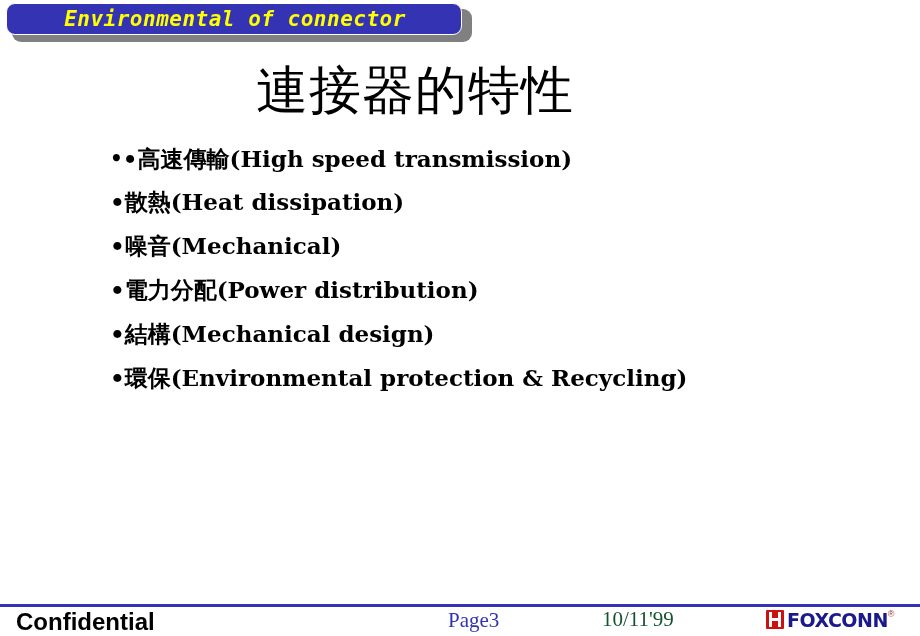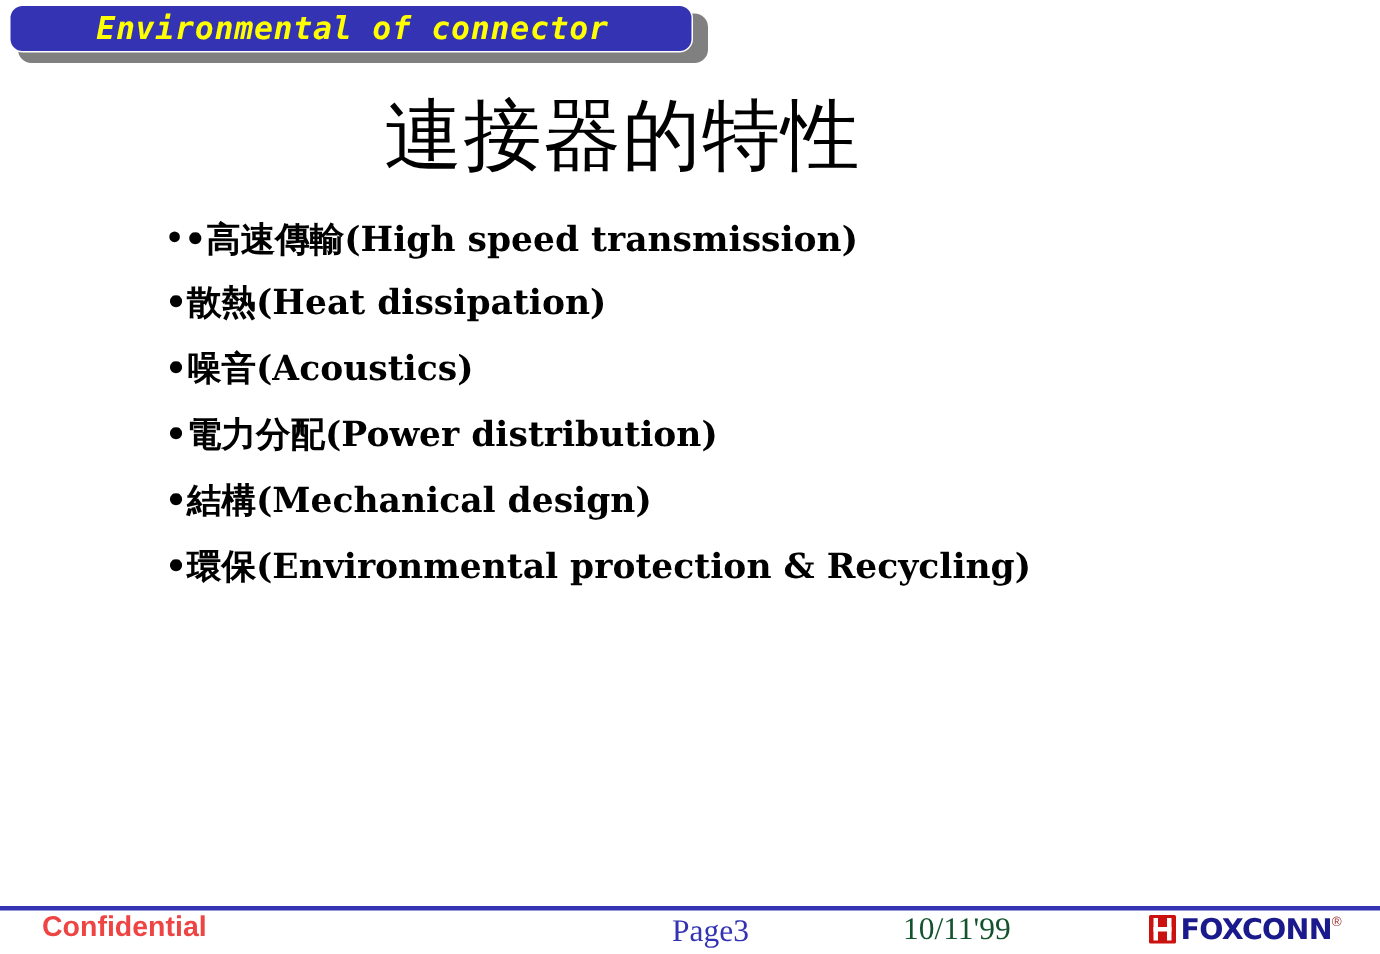--- a/index.html
+++ b/index.html
@@ -131,26 +131,25 @@
     left: 0px;
     top: 604px;
     width: 920px;
     height: 3px;
     background: #3333b3;
   }
   #confidential {
     position: absolute;
     left: 16px;
     top: 608px;
-    color: #ef4444;
+    color: #000000;
     font-family: "Liberation Sans", "DejaVu Sans", sans-serif;
-    font-size: 19px;
-    font-weight: bold;
-    white-space: nowrap;
-    margin-left: 12px;
+    font-size: 24px;
+    font-weight: bold;
+    white-space: nowrap;
   }
   #page-number {
     position: absolute;
     left: 448px;
     top: 608px;
     color: #3333b3;
     font-family: "Liberation Serif", "DejaVu Serif", serif;
     font-size: 21px;
     font-weight: normal;
     white-space: nowrap;
@@ -243,21 +242,21 @@
   <div id="main-title">連接器的特性</div>
 
   <div id="bullets">
     <div class="bullet-line">
       <span class="bullet-dot">•</span><span class="bullet-text">•高速傳輸(High speed transmission)</span>
     </div>
     <div class="bullet-line">
       <span class="bullet-text">•散熱(Heat dissipation)</span>
     </div>
     <div class="bullet-line">
-      <span class="bullet-text">•噪音(Acoustics)</span>
+      <span class="bullet-text">•噪音(Mechanical)</span>
     </div>
     <div class="bullet-line">
       <span class="bullet-text">•電力分配(Power distribution)</span>
     </div>
     <div class="bullet-line">
       <span class="bullet-text">•結構(Mechanical design)</span>
     </div>
     <div class="bullet-line">
       <span class="bullet-text">•環保(Environmental protection &amp; Recycling)</span>
     </div>

